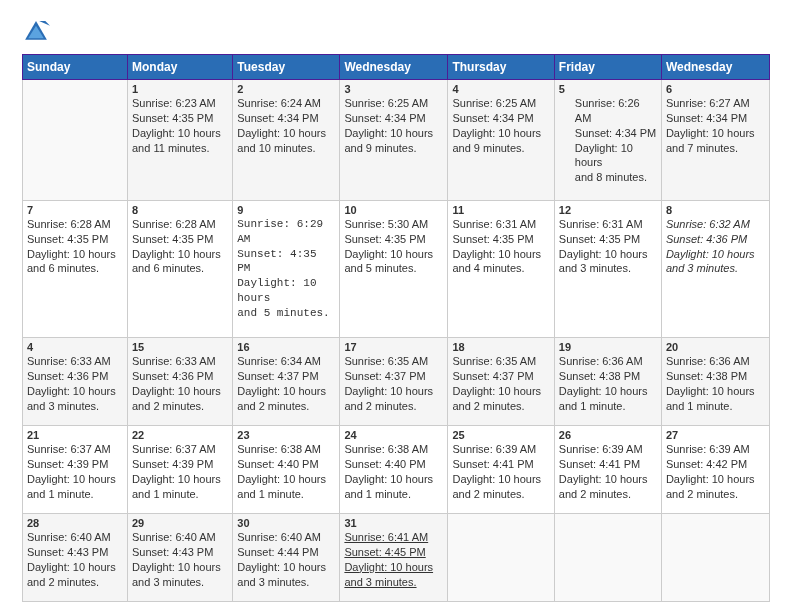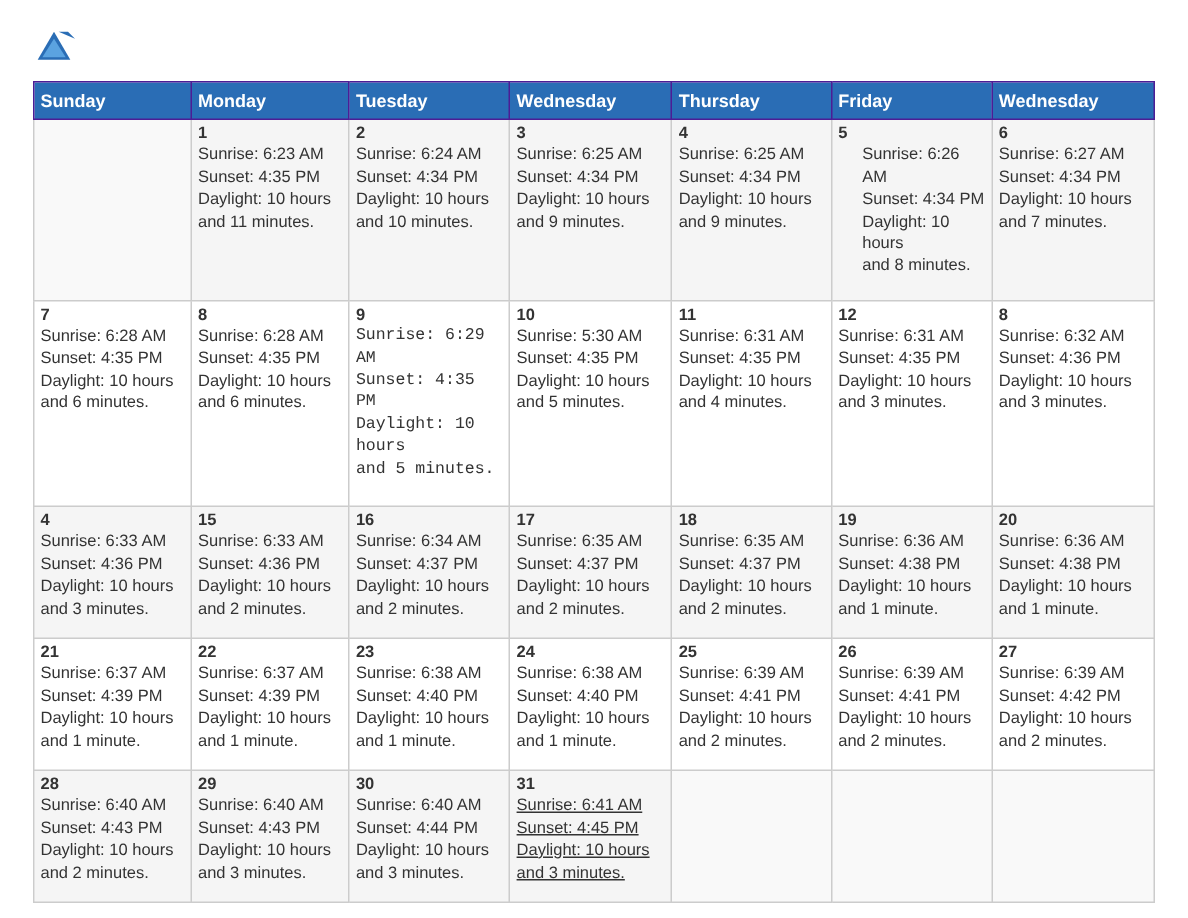--- a/index.html
+++ b/index.html
@@ -221,21 +221,21 @@
           </td>
           <td>
             <span class="day-num">12</span>
             <div class="day-info" style="white-space: pre-line;">Sunrise: 6:31 AM
 Sunset: 4:35 PM
 Daylight: 10 hours
 and 3 minutes.</div>
           </td>
           <td>
             <span class="day-num">8</span>
-            <div class="day-info" style="white-space: pre-line;">Sunrise: 6:32 AM
+            <div class="day-info" style="white-space: pre-line; font-style: italic;">Sunrise: 6:32 AM
 Sunset: 4:36 PM
 Daylight: 10 hours
 and 3 minutes.</div>
           </td>
         </tr>
         <tr>
           <td>
             <span class="day-num">4</span>
             <div class="day-info" style="white-space: pre-line;">Sunrise: 6:33 AM
 Sunset: 4:36 PM

